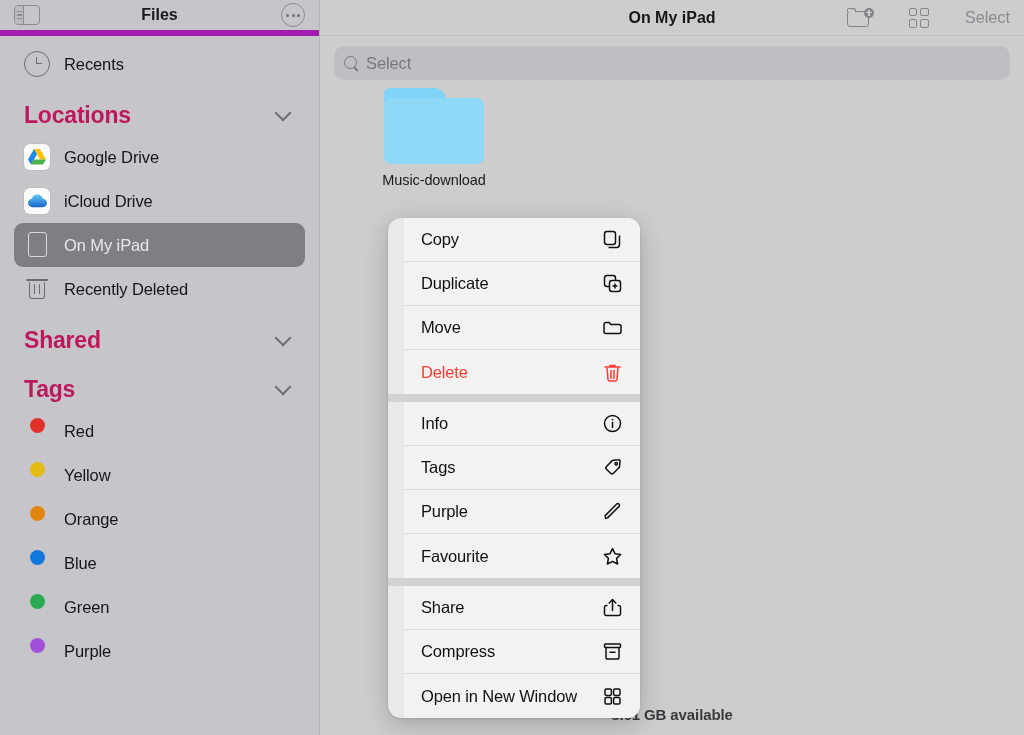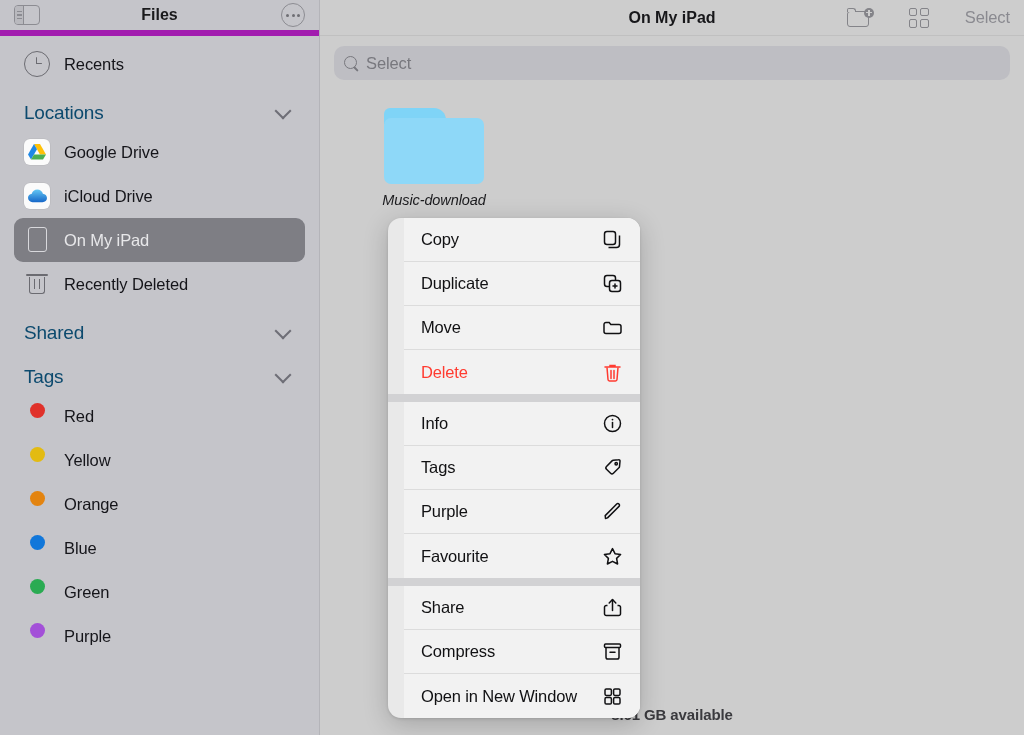--- a/index.html
+++ b/index.html
@@ -103,21 +103,21 @@
   
   .ico-globe { width: 23px; height: 23px; border: 1.6px solid #8a8a90; border-radius: 50%; margin: 0 auto; position: relative;}
   .ico-globe::before{content:"";position:absolute;left:50%;top:-1.6px;bottom:-1.6px;width:0;border-left:1.5px solid #8a8a90;}
   .ico-globe::after{content:"";position:absolute;left:-1.6px;right:-1.6px;top:50%;height:0;border-top:1.5px solid #8a8a90;}
   .globe-e1{position:absolute;left:3.5px;top:-1.6px;bottom:-1.6px;width:12px;border:1.4px solid #8a8a90;border-radius:50%;}
 
   .sb-group {
     display:flex; align-items:center; justify-content: space-between;
     padding: 16px 24px 6px 24px;
   }
-  .sb-group .gt { font-size: 19px; font-weight: 400; color: #0c4a6e; letter-spacing:-0.2px; }
+  .sb-group .gt { font-size: 23px; font-weight: 700; color: #be185d; letter-spacing:-0.2px; }
   .chev { width: 12px; height: 12px; border-right: 2.1px solid #6e6e76; border-bottom: 2.1px solid #6e6e76;
           transform: rotate(45deg); margin-top: -5px; margin-right: 6px; }
 
   .dot { width: 15px; height: 15px; border-radius: 50%; margin: 0 auto; }
 
   
   #main { flex: 1; height: 735px; position: relative; background: #cdcdcd; overflow: hidden; }
   .main-header {
     height: 36px; position: relative; display: flex; align-items: center;
     padding: 0 14px; border-bottom: 1px solid #c0c0c0;
@@ -159,21 +159,21 @@
     display: flex; align-items: center; padding: 0 10px; gap: 7px;
   }
   .ico-search { width: 15px; height: 15px; position: relative; flex: 0 0 15px; }
   .ico-search::before { content:""; position:absolute; left:0; top:0; width:11px; height:11px;
     border: 1.7px solid #78787e; border-radius: 50%; }
   .ico-search::after { content:""; position:absolute; right:0px; bottom:0.5px; width:6px; height:1.7px;
     background:#78787e; transform: rotate(45deg); border-radius:1px; }
   .search-ph { font-size: 16.5px; color: #78787e; letter-spacing: -0.1px; }
 
   
-  .files { padding: 28px 0 0 56px; display: flex; flex-wrap: wrap; gap: 28px; font-style: italic; }
+  .files { padding: 8px 0 0 56px; display: flex; flex-wrap: wrap; gap: 28px; }
   .file-item { width: 116px; display: flex; flex-direction: column; align-items: center; }
   .folder-ico { width: 100px; height: 76px; position: relative; }
   .folder-ico .back {
     position: absolute; left: 0; top: 0; width: 62px; height: 16px;
     background: #7fd4f7; border-radius: 6px 12px 0 0;
   }
   .folder-ico .front {
     position: absolute; left: 0; top: 10px; width: 100px; height: 66px;
     background: #8ed8f8; border-radius: 7px;
   }

